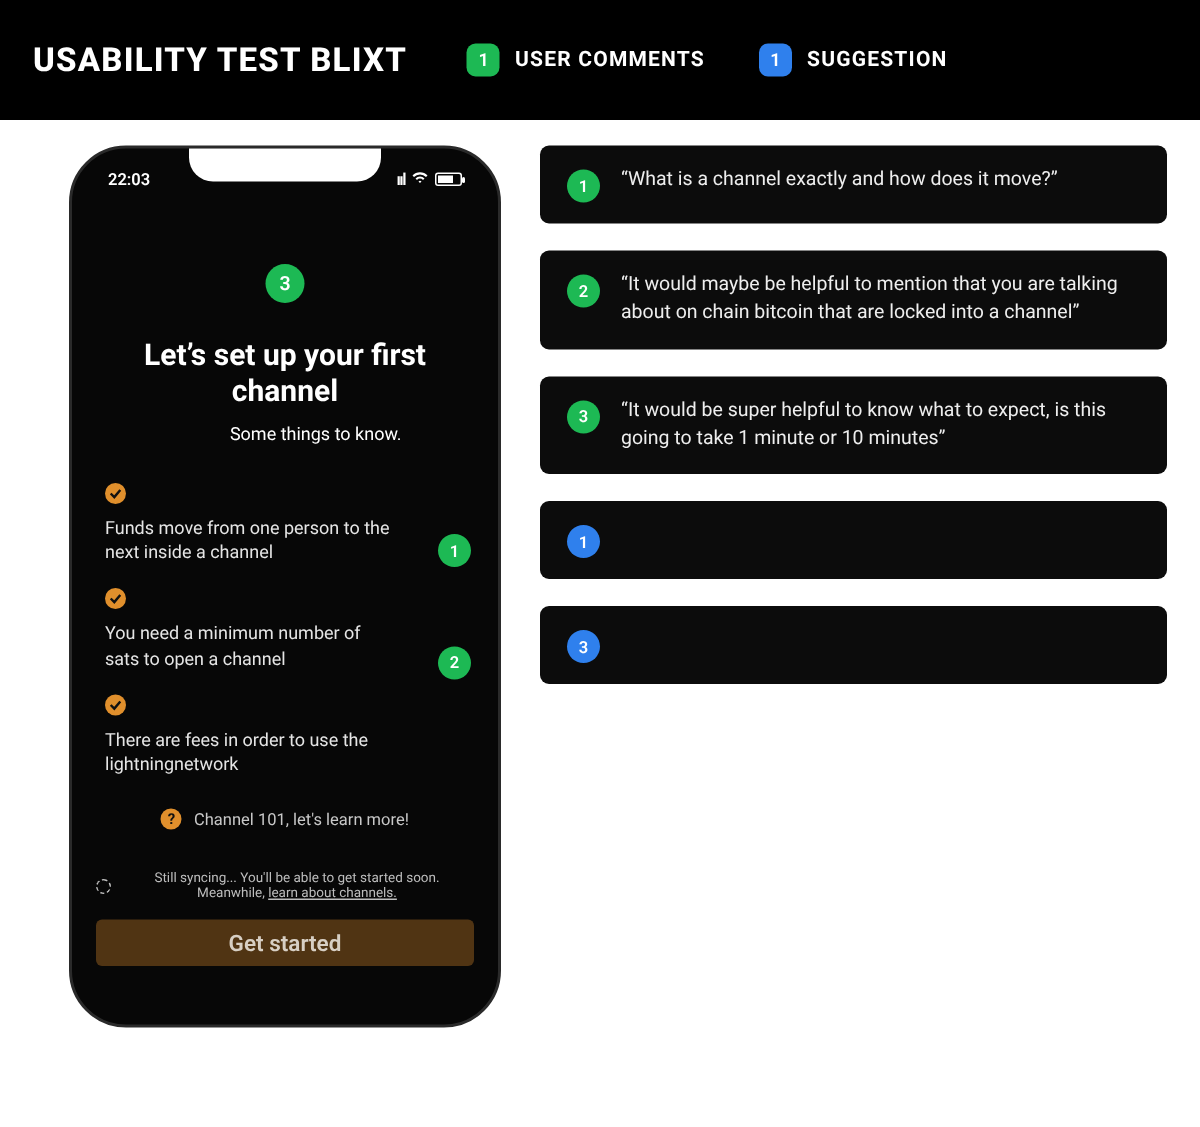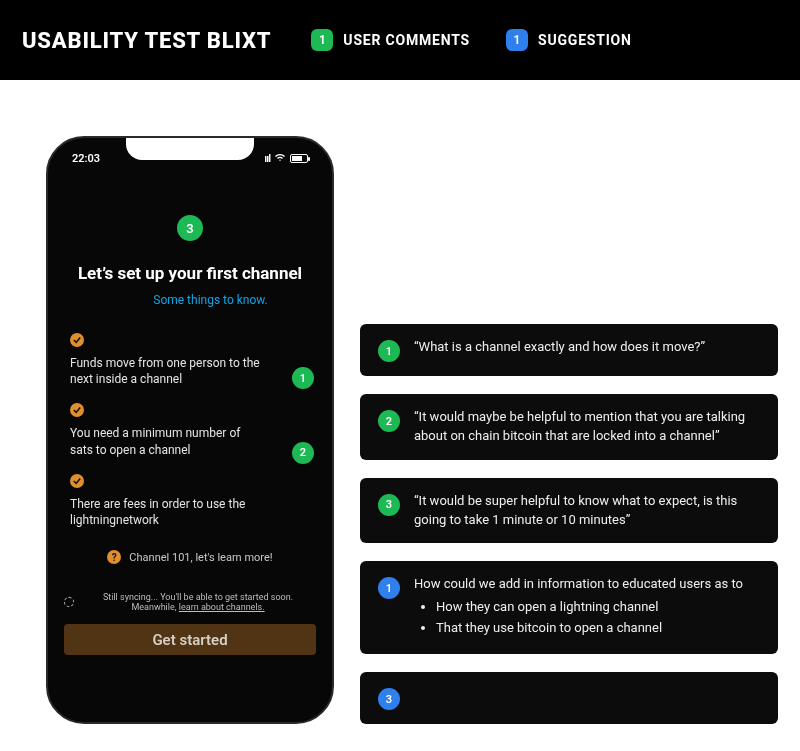--- a/index.html
+++ b/index.html
@@ -6,36 +6,36 @@
   body{background:#fff;font-family:-apple-system,BlinkMacSystemFont,"Segoe UI",Roboto,Helvetica,Arial,sans-serif;width:800px;height:751px;overflow:hidden;}
   .header{background:#000;color:#fff;height:80px;display:flex;align-items:center;padding:0 22px;}
   .header-title{font-size:22px;font-weight:800;letter-spacing:0.8px;}
   .legend{display:flex;gap:36px;margin-left:40px;align-items:center;}
   .legend-item{display:flex;align-items:center;gap:10px;}
   .num-badge{display:inline-flex;align-items:center;justify-content:center;width:22px;height:22px;border-radius:6px;font-size:12px;font-weight:600;color:#fff;}
   .g{background:#1db954;}
   .b{background:#2f80ed;}
   .legend-text{font-size:14px;font-weight:700;letter-spacing:0.8px;}
 
-  .stage{display:flex;gap:26px;padding:56px 22px 0 46px;align-items:flex-end;}
+  .stage{display:flex;gap:26px;padding:17px 22px 0 46px;}
 
   
   .phone{width:288px;height:588px;background:#070707;border-radius:38px;border:2px solid #2a2a2a;position:relative;padding:14px 16px 16px;color:#fff;display:flex;flex-direction:column;}
   .notch{position:absolute;top:0;left:50%;transform:translateX(-50%);width:128px;height:22px;background:#fff;border-bottom-left-radius:16px;border-bottom-right-radius:16px;z-index:2;}
   .status-row{display:flex;justify-content:space-between;align-items:center;font-size:11px;font-weight:600;padding:0 8px;}
   .status-right{display:flex;gap:4px;align-items:center;}
   .sig,.wifi,.bat{display:inline-block;}
   .sig{letter-spacing:-1px;}
   .bat{width:18px;height:9px;border:1px solid #fff;border-radius:2px;position:relative;}
   .bat:after{content:"";position:absolute;right:-3px;top:2px;width:2px;height:4px;background:#fff;border-radius:1px;}
   .bat:before{content:"";position:absolute;left:1px;top:1px;width:10px;height:5px;background:#fff;}
   .big-badge{width:26px;height:26px;border-radius:50%;display:flex;align-items:center;justify-content:center;font-size:13px;font-weight:600;color:#fff;}
   .phone-head{display:flex;flex-direction:column;align-items:center;margin-top:50px;}
-  .phone-title{font-size:17px;font-weight:700;text-align:center;margin-top:22px;}
-  .phone-sub{font-size:12px;color:#0ea5e9;margin-top:10px;margin-left:41px;}
+  .phone-title{font-size:20px;font-weight:700;text-align:center;margin-top:22px;}
+  .phone-sub{font-size:12px;color:#ffffff;margin-top:10px;margin-left:41px;}
   .bullets{margin-top:24px;padding:0 6px;display:flex;flex-direction:column;gap:14px;}
   .bullet{display:flex;gap:8px;position:relative;flex-direction:column;}
   .check{width:14px;height:14px;border-radius:50%;background:#e08f2c;display:flex;align-items:center;justify-content:center;flex-shrink:0;margin-top:2px;}
   .check svg{width:8px;height:8px;}
   .bullet-text{font-size:12px;line-height:1.35;color:#e5e5e5;max-width:190px;}
   .bullet .pin{position:absolute;right:-4px;}
   .pin{width:22px;height:22px;border-radius:50%;display:flex;align-items:center;justify-content:center;font-size:11px;font-weight:600;color:#fff;}
   .learn{display:flex;gap:8px;align-items:center;justify-content:center;margin-top:22px;}
   .qmark{width:14px;height:14px;border-radius:50%;background:#e08f2c;color:#111;font-size:10px;font-weight:700;display:flex;align-items:center;justify-content:center;}
   .learn-text{font-size:11px;color:#c8c8c8;}
@@ -140,26 +140,19 @@
     <div class="card">
       <span class="tag g">2</span>
       <div class="card-body">“It would maybe be helpful to mention that you are talking about on chain bitcoin that are locked into a channel”</div>
     </div>
     <div class="card">
       <span class="tag g">3</span>
       <div class="card-body">“It would be super helpful to know what to expect, is this going to take 1 minute or 10 minutes”</div>
     </div>
     <div class="card">
       <span class="tag b">1</span>
-      <div class="card-body">
-        <span>How could we add in information to educated users as to</span>
-        <ul>
-          <li>How they can open a lightning channel</li>
-          <li>That they use bitcoin to open a channel</li>
-        </ul>
-      </div>
     </div>
     <div class="card">
       <span class="tag b">3</span>
     </div>
   </div>
 
 </div>
 
 </body></html>

